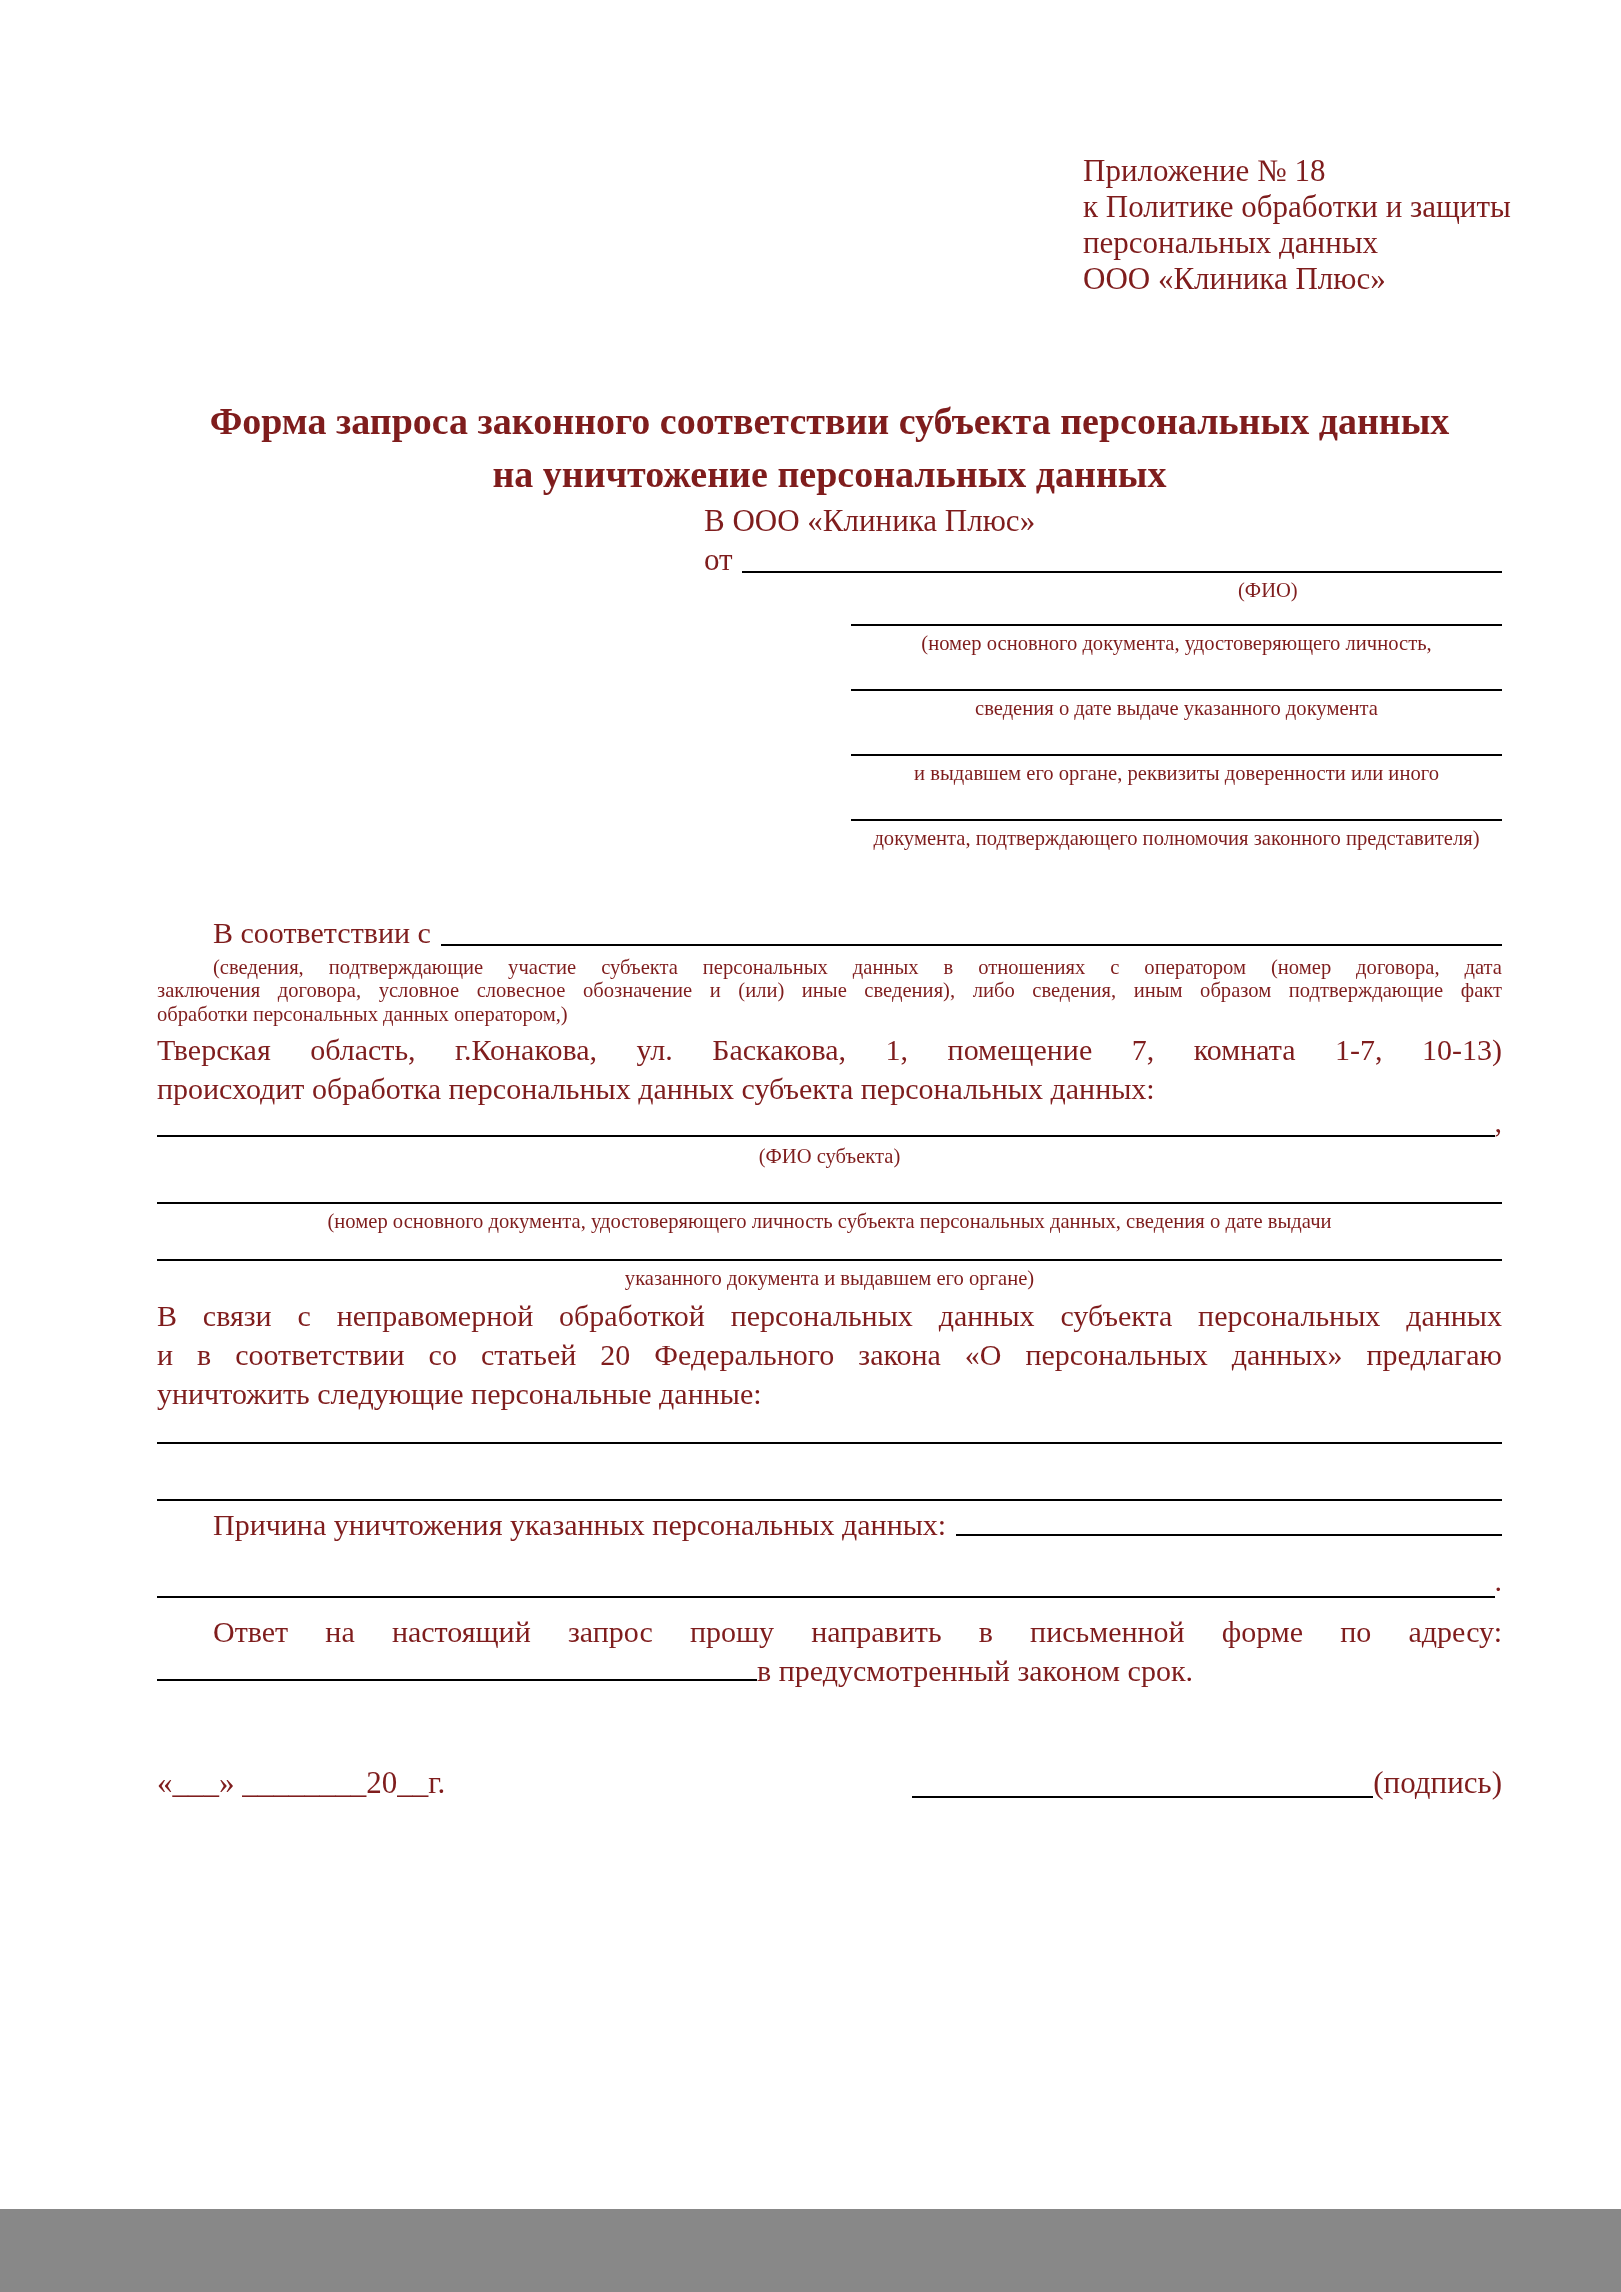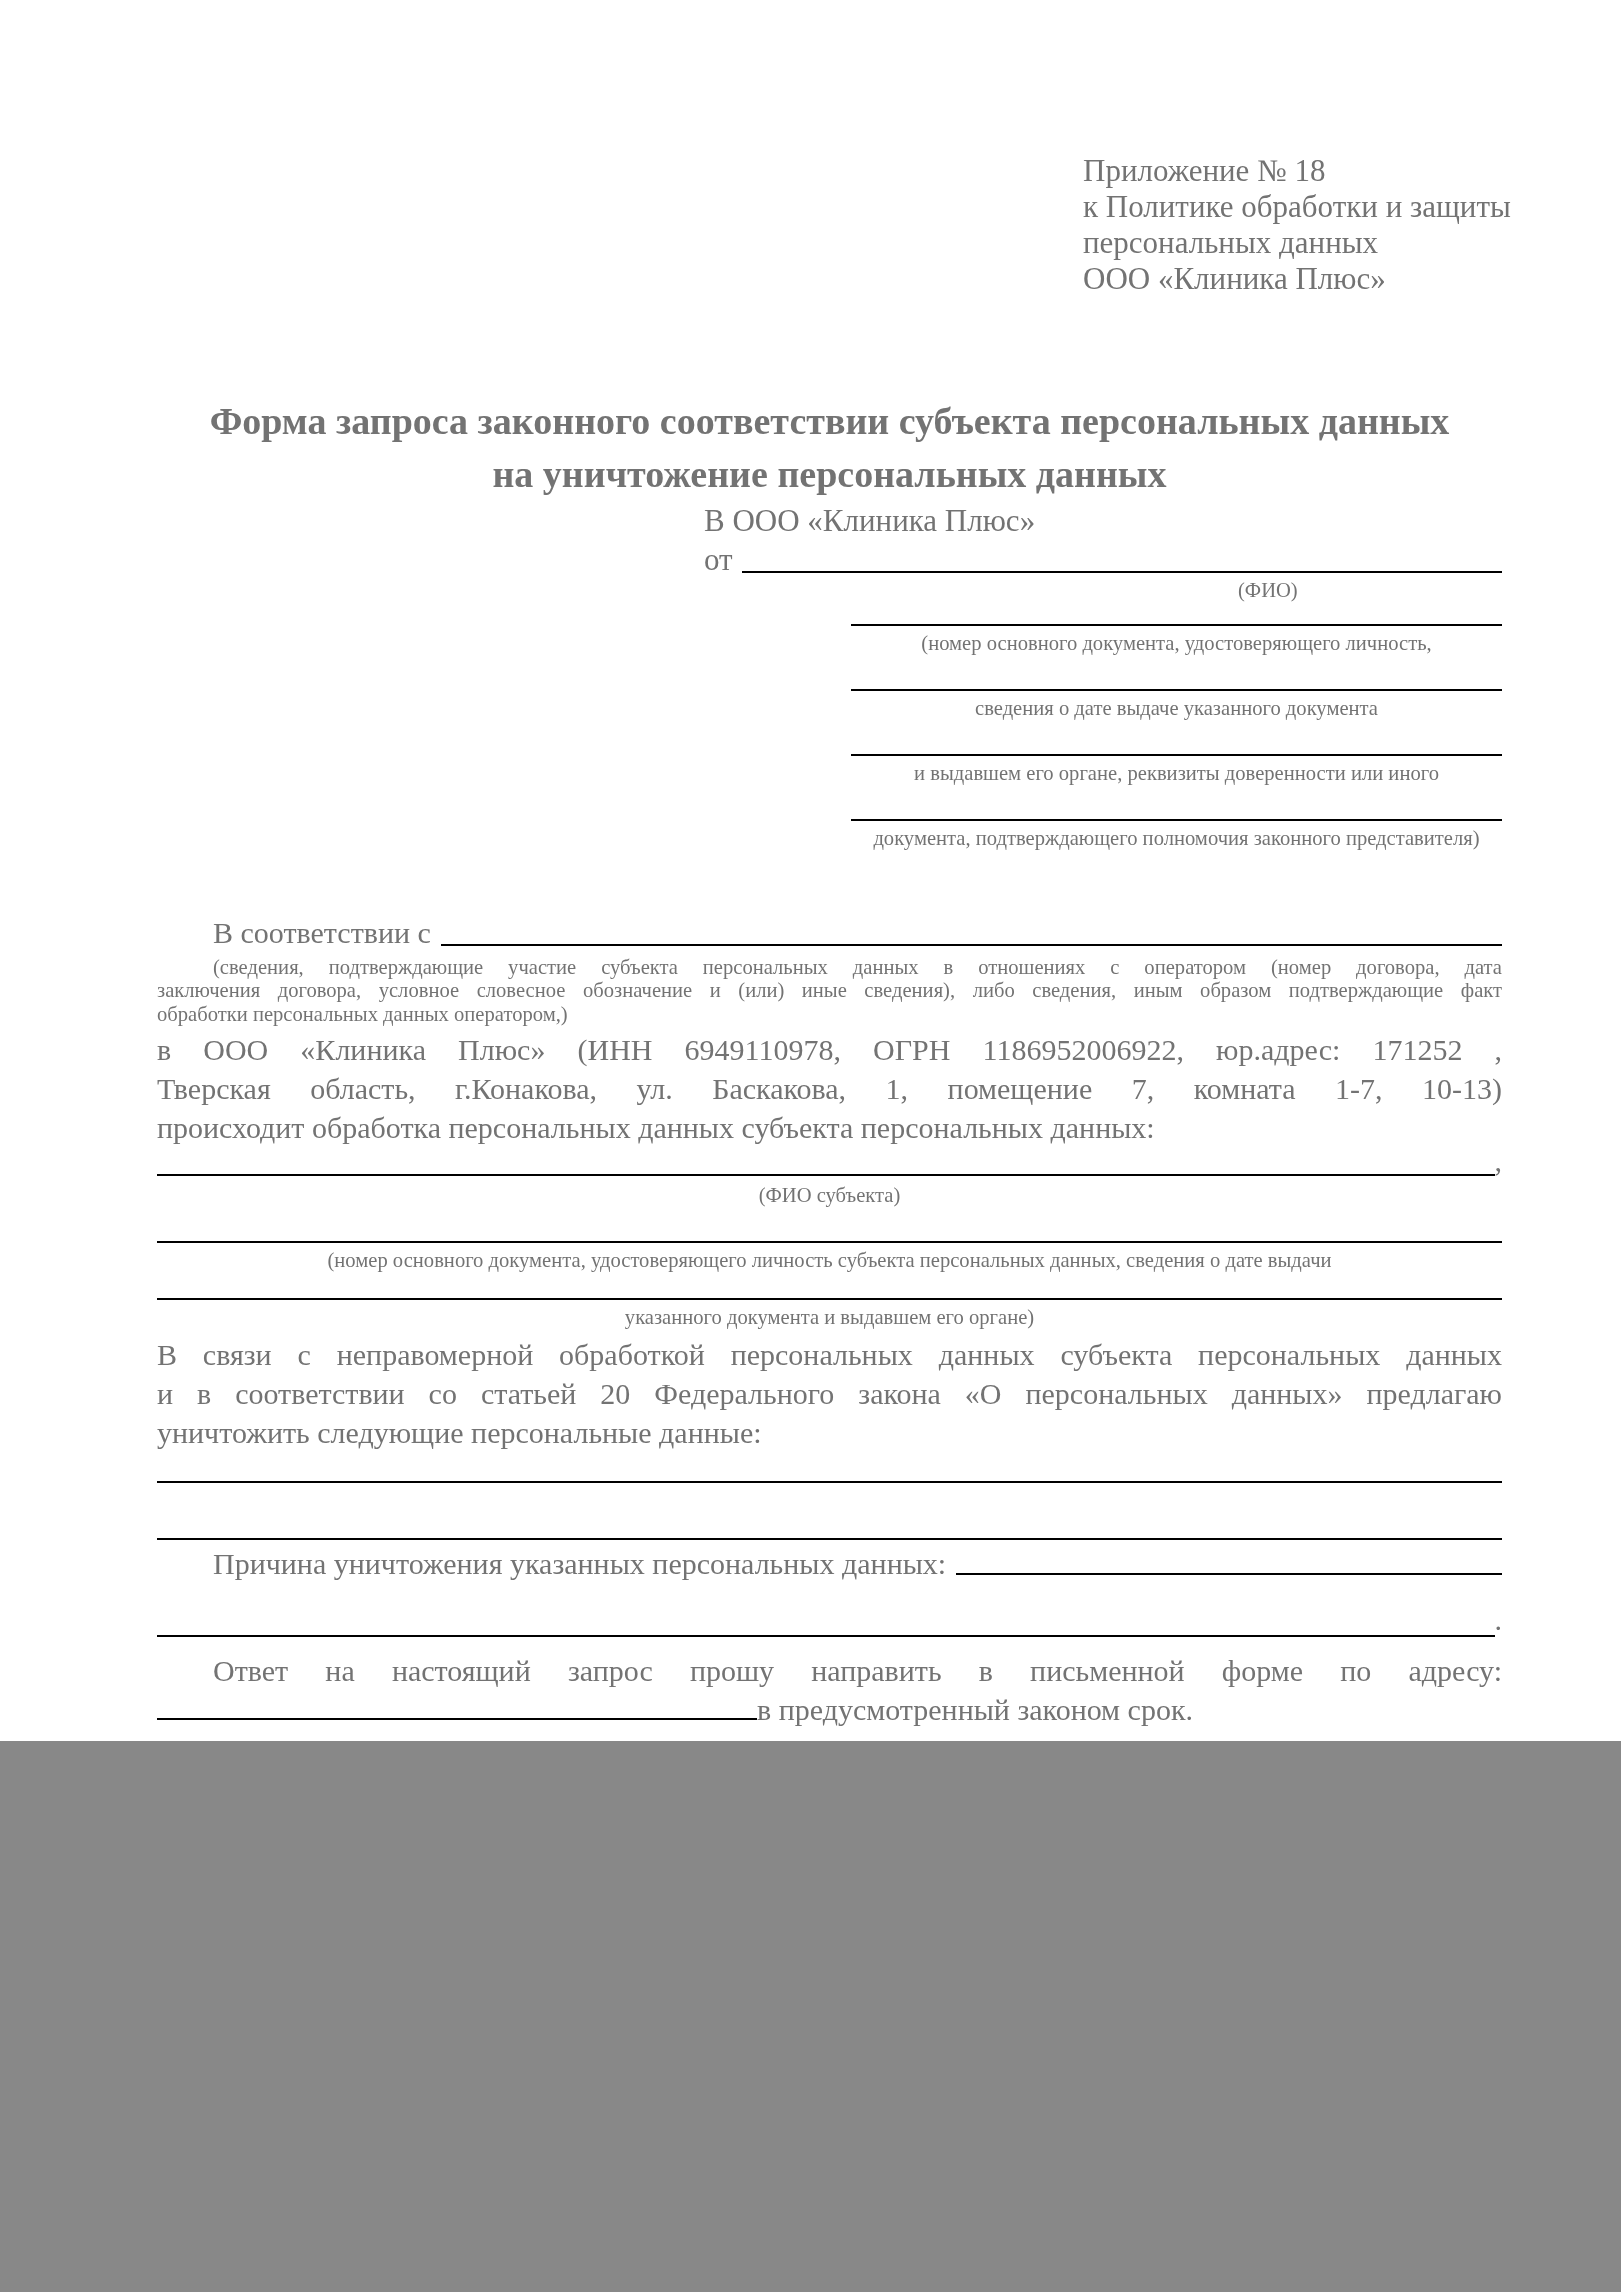--- a/index.html
+++ b/index.html
@@ -1,18 +1,18 @@
 <!DOCTYPE html>
 <html><head>
 <meta charset="utf-8">
 <style>
   html,body { margin:0; padding:0; background:#888; }
   .page {
-    position:relative; width:1621px; height:1741px; margin:0 auto;
-    background:#ffffff; color:#737373;
+    position:relative; width:1621px; height:2209px; margin:0 auto;
+    background:#ffffff; color:#7f1d1d;
     font-family:"Liberation Serif","DejaVu Serif",serif;
     font-size:30px; line-height:39px; overflow:hidden;
   }
   .content { position:absolute; left:157px; right:119px; top:0; }
   .nw { white-space:nowrap; }
 
   .appendix { margin-top:153px; margin-left:926px; font-size:31px; line-height:36px; }
   .appendix div { white-space:nowrap; }
 
   .title { margin-top:98px; text-align:center; font-weight:bold; font-size:38px; line-height:53px; }
@@ -121,21 +121,20 @@
       <span class="fill"></span>
     </div>
 
     <div class="cap cap-para">
       <div class="j ind">(сведения, подтверждающие участие субъекта персональных данных в отношениях с оператором (номер договора, дата</div>
       <div class="j">заключения договора, условное словесное обозначение и (или) иные сведения), либо сведения, иным образом подтверждающие факт</div>
       <div>обработки персональных данных оператором,)</div>
     </div>
 
     <div class="body-para">
-      <div class="jline">в ООО «Клиника Плюс» (ИНН 6949110978, ОГРН 1186952006922, юр.адрес: 171252 ,</div>
       <div class="jline">Тверская область, г.Конакова, ул. Баскакова, 1, помещение 7, комната 1-7, 10-13)</div>
       <div>происходит обработка персональных данных субъекта персональных данных:</div>
     </div>
 
     <div class="row comma-row">
       <span class="fill"></span>
       <span style="align-self:flex-end;">,</span>
     </div>
     <div class="cap cap-center">(ФИО субъекта)</div>
 

